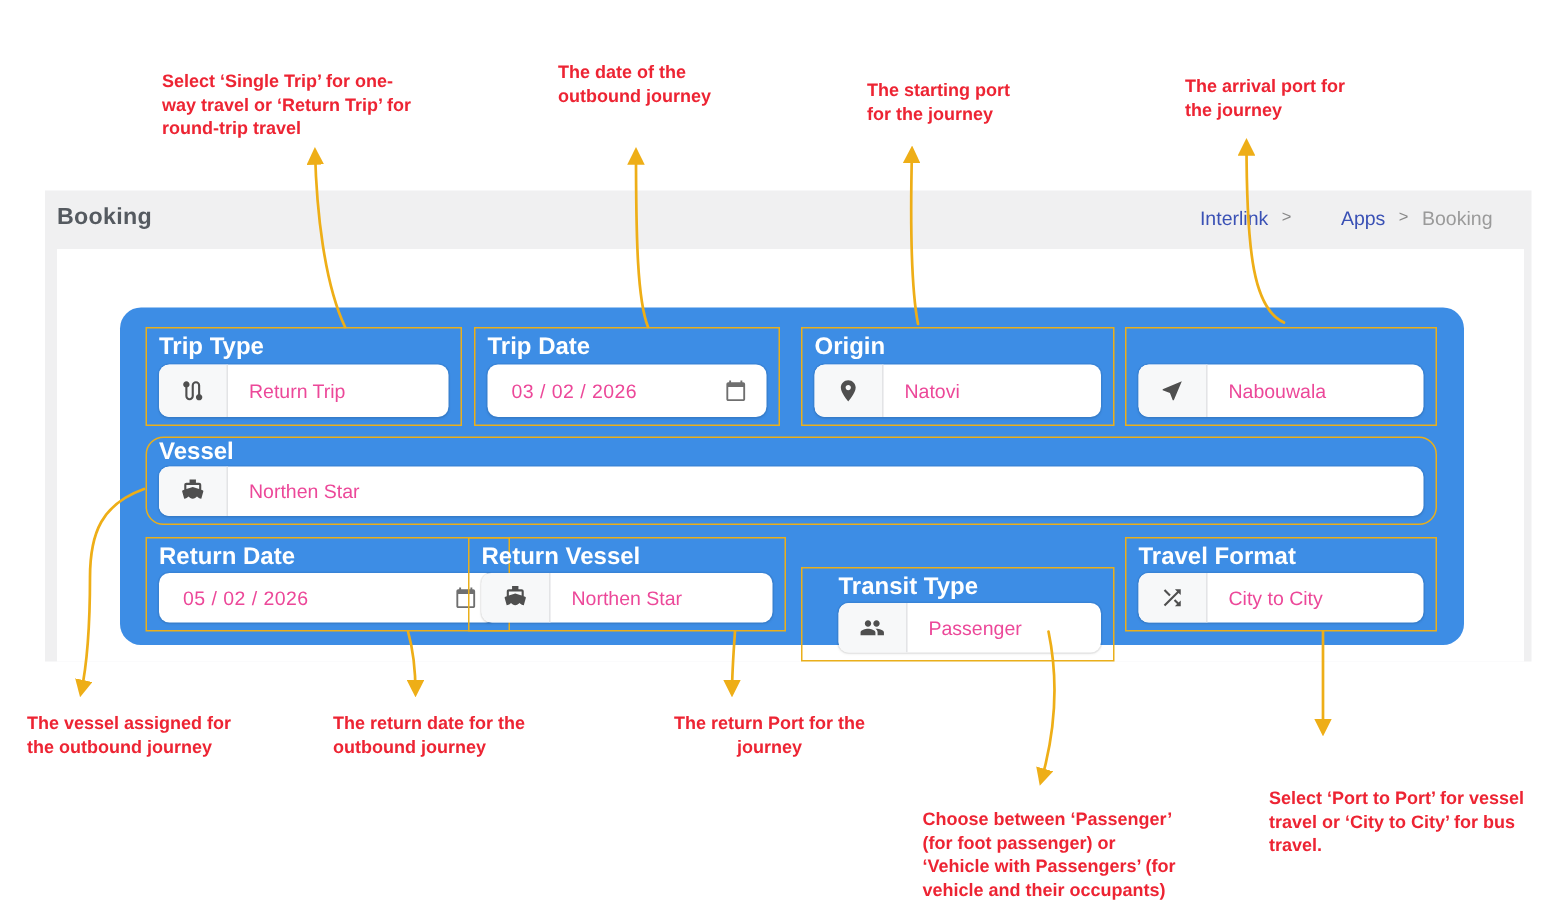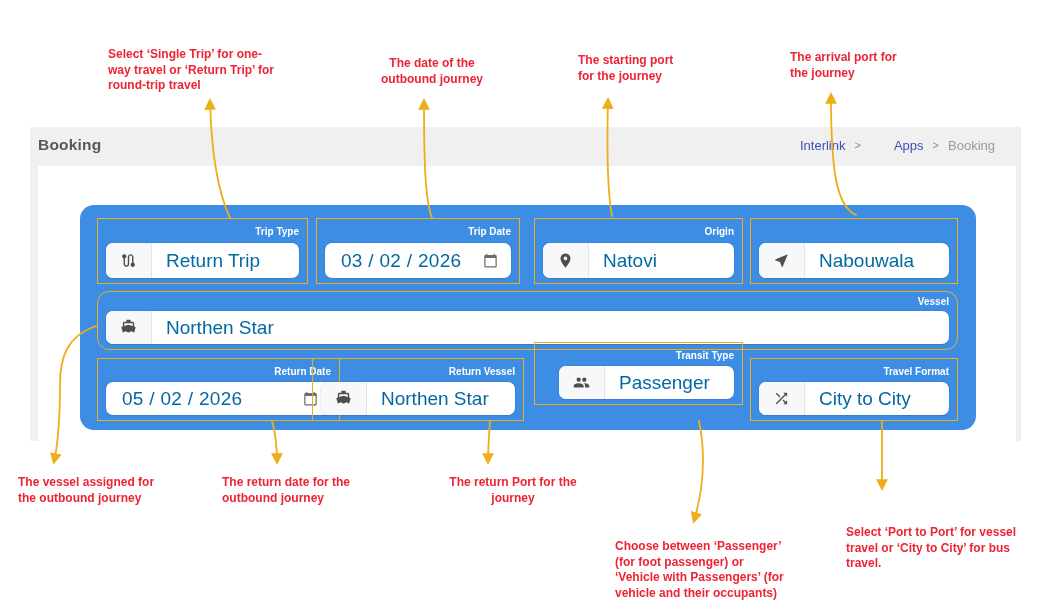--- a/index.html
+++ b/index.html
@@ -30,36 +30,36 @@
   .panel{
     position:absolute;left:80px;top:205px;width:896px;height:225px;
     background:#3d8de5;border-radius:14px;
   }
   
   .fbox{
     position:absolute;box-sizing:border-box;border:1.5px solid #eaaf1b;
     display:flex;flex-direction:column;padding:2px 8px 5px;
   }
   .flabel{
-    text-align:right;color:#ffffff;font-weight:bold;font-size:10px;
+    text-align:left;color:#ffffff;font-weight:bold;font-size:16px;
     line-height:21px;white-space:nowrap;
   }
   .finput{
     margin-top:auto;background:#ffffff;border-radius:7px;height:35px;
     display:flex;align-items:center;overflow:hidden;
     box-shadow:0 0 0 1px rgba(0,0,0,0.05), 0 1px 2px rgba(0,0,0,0.08);
     cursor:pointer;
   }
   .icell{
     width:45px;align-self:stretch;flex:none;display:flex;align-items:center;justify-content:center;
     background:#f7f8f9;border-right:1px solid #e3e4e6;color:#4f4f4f;
   }
   .icell svg{width:17px;height:17px;fill:#4f4f4f;}
   .fvalue{
-    font-size:19px;color:#0369a1;padding-left:14px;white-space:nowrap;
+    font-size:13px;color:#ec4899;padding-left:14px;white-space:nowrap;
   }
   .fvalue.dateval{padding-left:16px;letter-spacing:.3px;}
   .calbtn{margin-left:auto;margin-right:13px;display:flex;align-items:center;}
   .calbtn svg{width:15px;height:15px;fill:#6f6f6f;}
   
   .note{
     position:absolute;color:#ed2433;font-weight:bold;font-size:12px;
     line-height:15.5px;white-space:pre-line;
   }
   .note.center{text-align:center;}
@@ -160,21 +160,21 @@
   <div class="finput">
     <span class="icell">
       <svg viewBox="0 0 24 24">
           <path d="M3.95 19H4c1.6 0 3.02-.88 4-2 .98 1.12 2.4 2 4 2s3.02-.88 4-2c.98 1.12 2.4 2 4 2h.05l1.89-6.68c.08-.26.06-.54-.06-.78s-.34-.42-.6-.5L20 10.62V6c0-1.1-.9-2-2-2h-3V1H9v3H6c-1.1 0-2 .9-2 2v4.62l-1.29.42c-.26.08-.48.26-.6.5s-.15.52-.06.78L3.95 19zM6 6h12v3.97L12 8 6 9.97V6z"></path>
         </svg>
     </span>
     <span class="fvalue">Northen Star</span>
   </div>
 </div>
 
-<div class="fbox" style="left:534px;top:342px;width:209px;height:63px;padding-left:24px;">
+<div class="fbox" style="left:534px;top:378px;width:209px;height:63px;padding-left:24px;">
   <div class="flabel">Transit Type</div>
   <div class="finput">
     <span class="icell">
       <svg viewBox="0 0 24 24">
           <path d="M16 11c1.66 0 2.99-1.34 2.99-3S17.66 5 16 5c-1.66 0-3 1.34-3 3s1.34 3 3 3zm-8 0c1.66 0 2.99-1.34 2.99-3S9.66 5 8 5C6.34 5 5 6.34 5 8s1.34 3 3 3zm0 2c-2.33 0-7 1.17-7 3.5V19h14v-2.5c0-2.33-4.67-3.5-7-3.5zm8 0c-.29 0-.62.02-.97.05 1.16.84 1.97 1.97 1.97 3.45V19h6v-2.5c0-2.33-4.67-3.5-7-3.5z"></path>
         </svg>
     </span>
     <span class="fvalue">Passenger</span>
   </div>
 </div>
@@ -206,21 +206,21 @@
     <path d="M 272 421 C 276 435, 277 450, 277 462" marker-end="url(#ah)"></path>
     <path d="M 490 421 C 489 435, 488 450, 488 462" marker-end="url(#ah)"></path>
     <path d="M 699 421 C 706 455, 703 490, 694 521" marker-end="url(#ah)"></path>
     <path d="M 882 421 L 882 488" marker-end="url(#ah)"></path>
   </g>
 </svg>
 
 <div class="note" style="left:108px;top:47px;width:178px;">Select ‘Single Trip’ for one-
 way travel or ‘Return Trip’ for
 round-trip travel</div>
-<div class="note" style="left:372px;top:56px;width:120px;text-align:center;">The date of the
+<div class="note" style="left:372px;top:41px;width:120px;">The date of the
 outbound journey</div>
 <div class="note" style="left:578px;top:53px;width:120px;">The starting port
 for the journey</div>
 <div class="note" style="left:790px;top:50px;width:130px;">The arrival port for
 the journey</div>
 <div class="note" style="left:18px;top:475px;width:160px;">The vessel assigned for
 the outbound journey</div>
 <div class="note" style="left:222px;top:475px;width:155px;">The return date for the
 outbound journey</div>
 <div class="note center" style="left:445px;top:475px;width:136px;">The return Port for the

